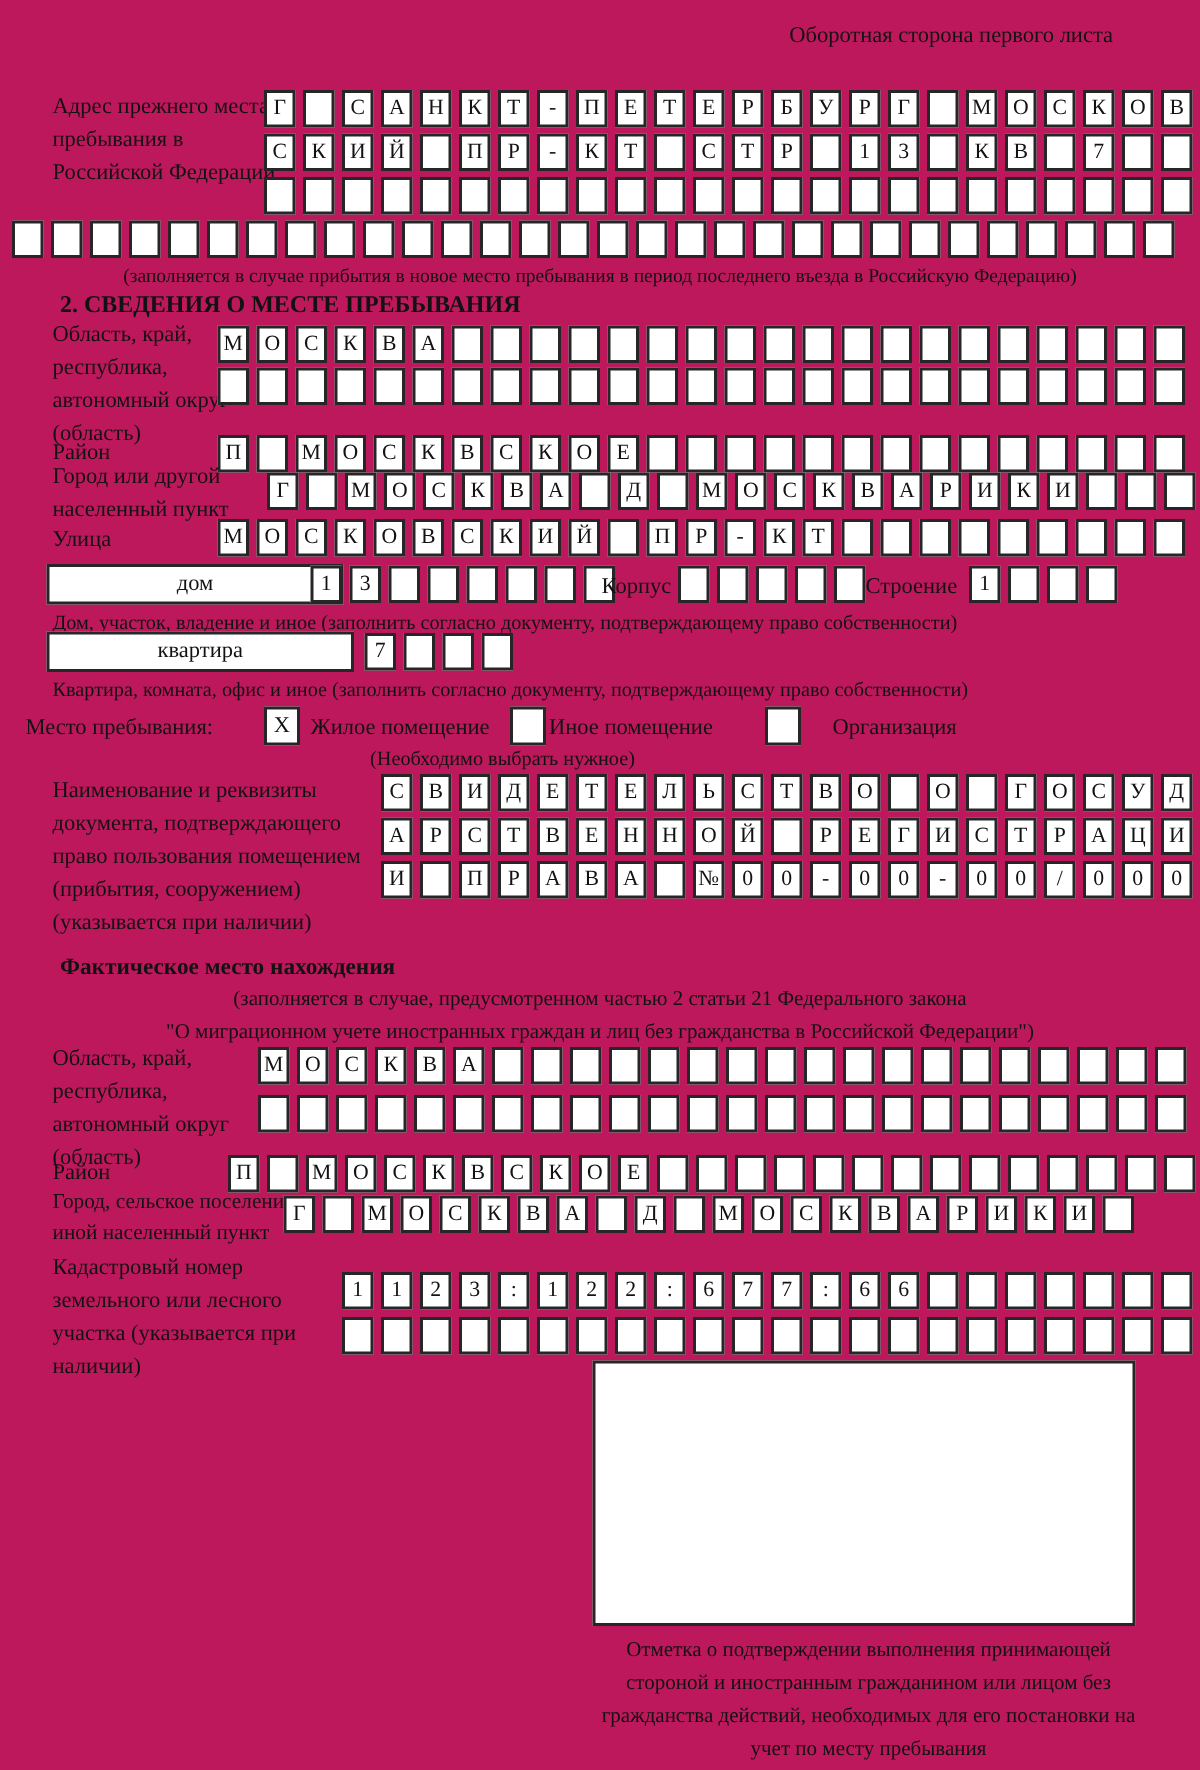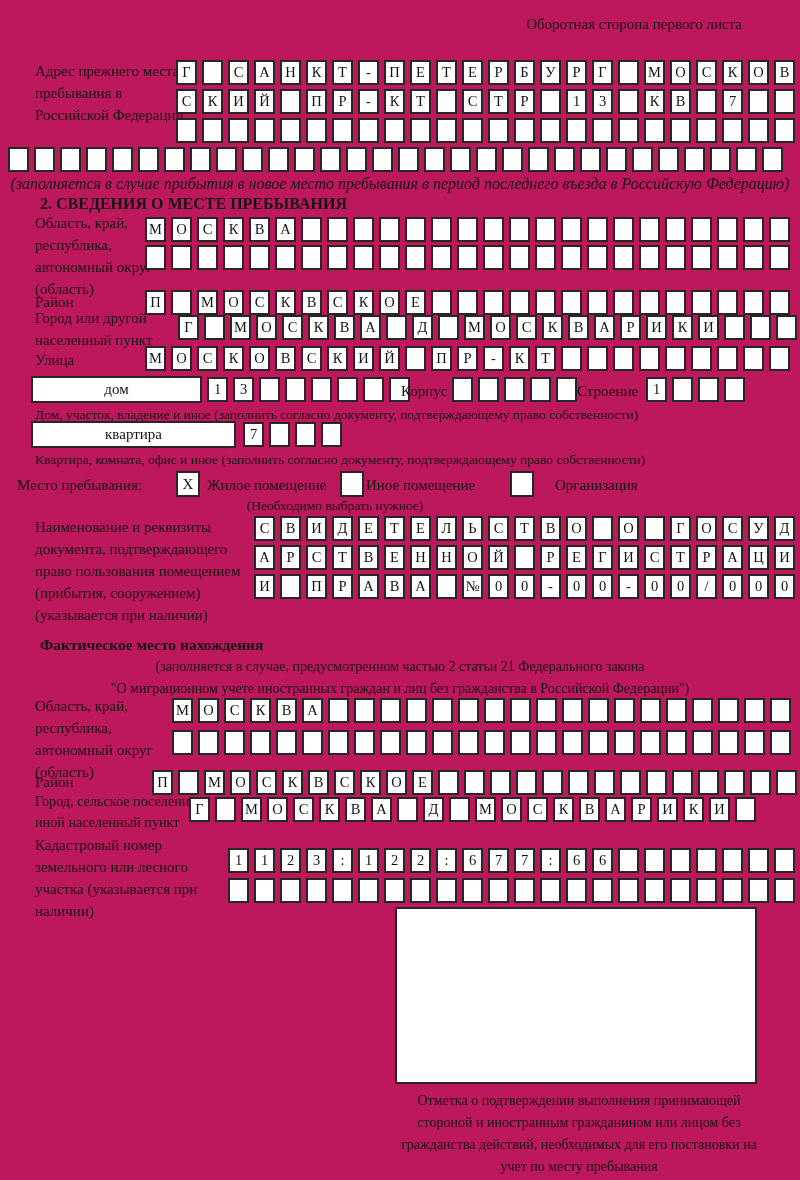--- a/index.html
+++ b/index.html
@@ -28,31 +28,31 @@
   }
   .wide-box {
     position:absolute; box-sizing:border-box; border:2px solid #262626; background:#fff;
     display:flex; align-items:center; justify-content:center; font-size:15px;
   }
   
   .t-title { top:16px; right:58px; font-size:15px; }
   .prev-label { left:35px; top:60px; width:150px; }
   .prev-rows { left:176px; top:60px; gap:4px; }
   .prev-row4 { left:8px; top:147px; }
-  .prev-note { left:0; top:175px; width:800px; font-size:16px;font-style:italic; }
+  .prev-note { left:0; top:175px; width:800px; font-size:13px; }
   .s2-title { top:195px; font-size:16px; }
   .reg1-label { left:35px; top:212px; width:118px; }
   .reg1-rows { left:145px; top:217px; gap:3px; }
   .dist1-label { left:35px; top:291px; }
   .dist1-row { left:145px; top:290px; }
   .city1-label { left:35px; top:307px; width:140px; }
   .city1-row { left:178px; top:315px; }
   .street1-label { left:35px; top:349px; }
   .street1-row { left:145px; top:346px; }
-  .house-fbox { left:31px; top:376px; width:171px; height:27px; }
+  .house-fbox { left:31px; top:376px; width:198px; height:27px; }
   .house-row { left:207px; top:377px; }
   .korpus-label { left:401px; top:380px; }
   .korpus-row { left:452px; top:377px; }
   .stroenie-label { left:577px; top:380px;text-align:center; }
   .stroenie-row { left:646px; top:377px; }
   .house-note { left:35px; top:406px; }
   .apt-fbox { left:31px; top:421px; width:205px; height:27px; }
   .apt-row { left:243px; top:422px; }
   .apt-note { left:35px; top:451px; }
   .stay-label { left:17px; top:474px; }

